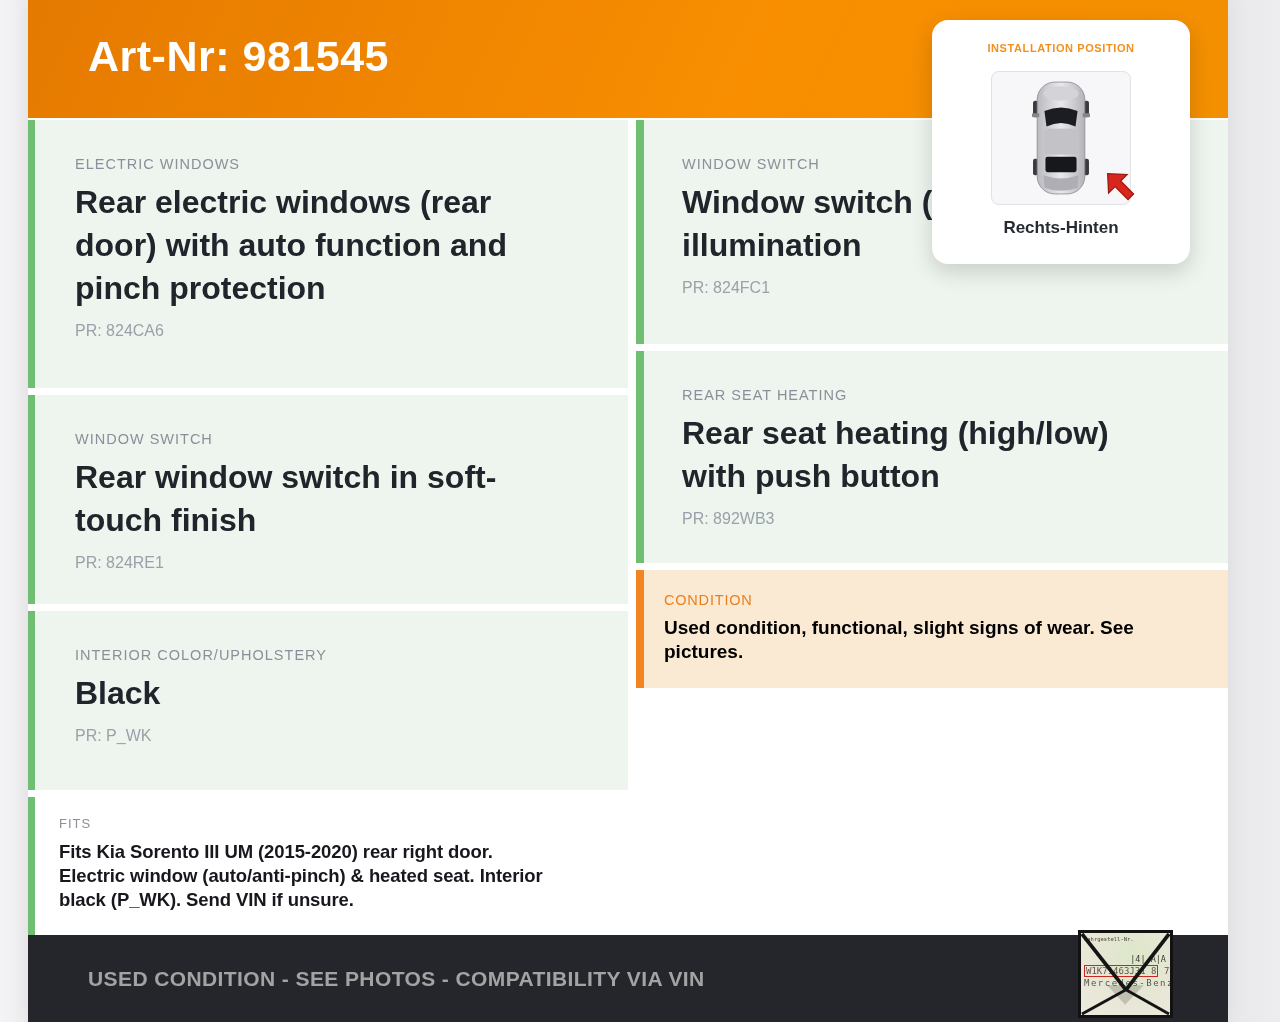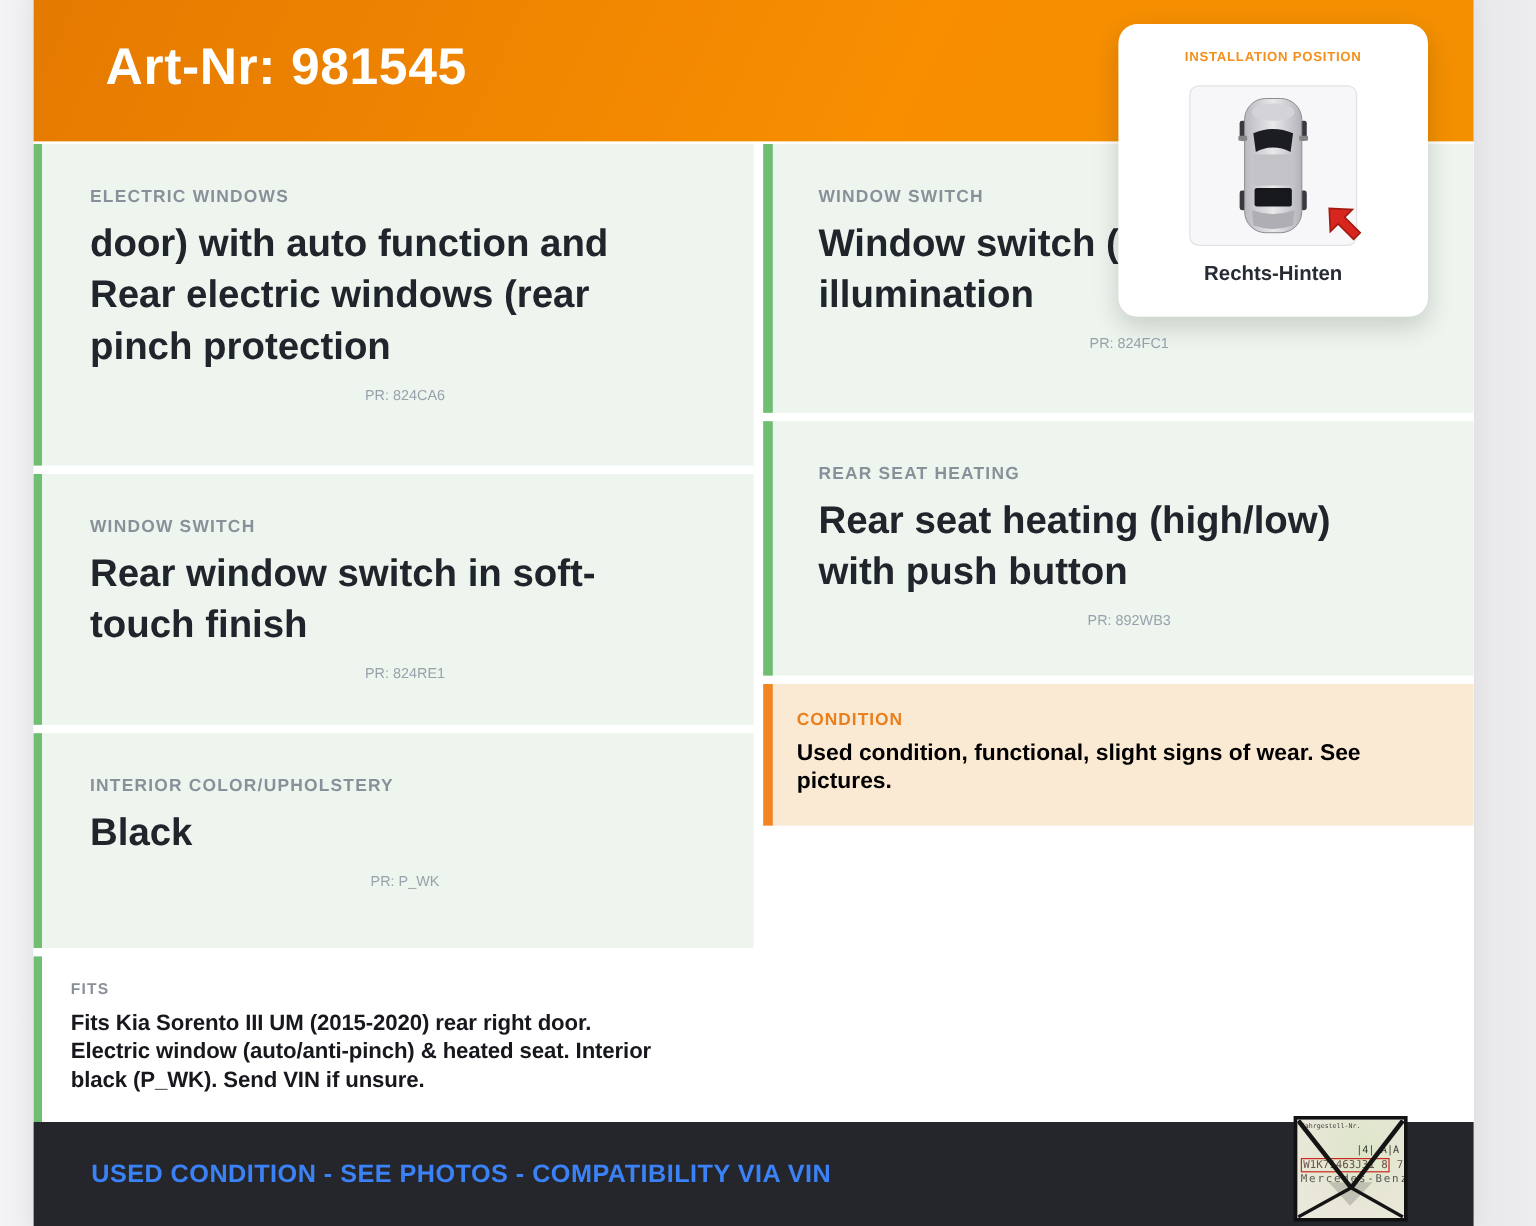--- a/index.html
+++ b/index.html
@@ -44,26 +44,26 @@
   .col-left{width:600px;flex:0 0 600px;margin-right:8px;display:flex;flex-direction:column;}
   .col-right{width:592px;flex:0 0 592px;display:flex;flex-direction:column;}
   .card{
     background:var(--green-bg);
     border-left:7px solid var(--green-border);
     padding:36px 28px 0 40px;
     margin-bottom:7px;
   }
   .col-right .card{border-left-width:8px;padding-left:38px;}
   .card-label{
-    font-size:14.5px;font-weight:700;color:var(--label-gray);
+    font-size:14.5px;font-weight:400;color:var(--label-gray);
     letter-spacing:1px;margin-bottom:9px;
   }
   .card-title{font-size:32px;line-height:43px;font-weight:700;color:var(--heading);}
   .card-title span{display:block;white-space:nowrap;}
-  .card-pr{font-size:12px;color:var(--pr-gray);margin-top:12px;text-align:center;}
+  .card-pr{font-size:16px;color:var(--pr-gray);margin-top:12px;}
   .card-l1{height:268px;}
   .card-l2{height:209px;}
   .card-l3{height:179px;}
   .card-r1{height:224px;}
   .card-r2{height:212px;}
   .card-condition{
     background:var(--condition-bg);
     border-left:8px solid var(--condition-border);
     height:118px;padding:22px 20px 0 20px;margin-bottom:7px;
   }
@@ -90,22 +90,22 @@
     display:flex;align-items:center;justify-content:center;
   }
   .install-caption{margin-top:13px;font-size:17px;font-weight:700;color:#272B33;}
   .pos-arrow{position:absolute;right:-10px;bottom:0;}
   
   .footer{
     height:87px;flex:0 0 87px;background:var(--footer-bg);
     display:flex;align-items:center;position:relative;
   }
   .footer-text{
-    color:#3b82f6;font-size:21px;font-weight:700;letter-spacing:0.4px;
-    padding-left:48px;white-space:nowrap;
+    color:#a3a3a3;font-size:21px;font-weight:700;letter-spacing:0.4px;
+    padding-left:60px;white-space:nowrap;
   }
   
   .reg-doc{
     position:absolute;left:1078px;top:930px;width:95px;height:88px;
     border:3px solid #121212;z-index:6;overflow:hidden;
     background:radial-gradient(ellipse at 60% 30%, #DCE7C9 0%, #E8E6D6 55%, #ECEADD 100%);
   }
   .reg-field-label{
     font-family:"DejaVu Sans Mono", monospace;font-size:10px;color:#44453F;
     transform:scale(0.55);transform-origin:0 0;margin:3px 0 0 3px;white-space:nowrap;
@@ -134,22 +134,22 @@
     <h1>Art-Nr: 981545</h1>
   </div>
 
   <div class="main">
 
     <div class="col-left">
 
       <div class="card card-l1">
         <div class="card-label">ELECTRIC WINDOWS</div>
         <div class="card-title">
+          <span>Rear electric windows (rear</span>
           <span>door) with auto function and</span>
-          <span>Rear electric windows (rear</span>
           <span>pinch protection</span>
         </div>
         <div class="card-pr">PR: 824CA6</div>
       </div>
 
       <div class="card card-l2">
         <div class="card-label">WINDOW SWITCH</div>
         <div class="card-title">
           <span>Rear window switch in soft-</span>
           <span>touch finish</span>

